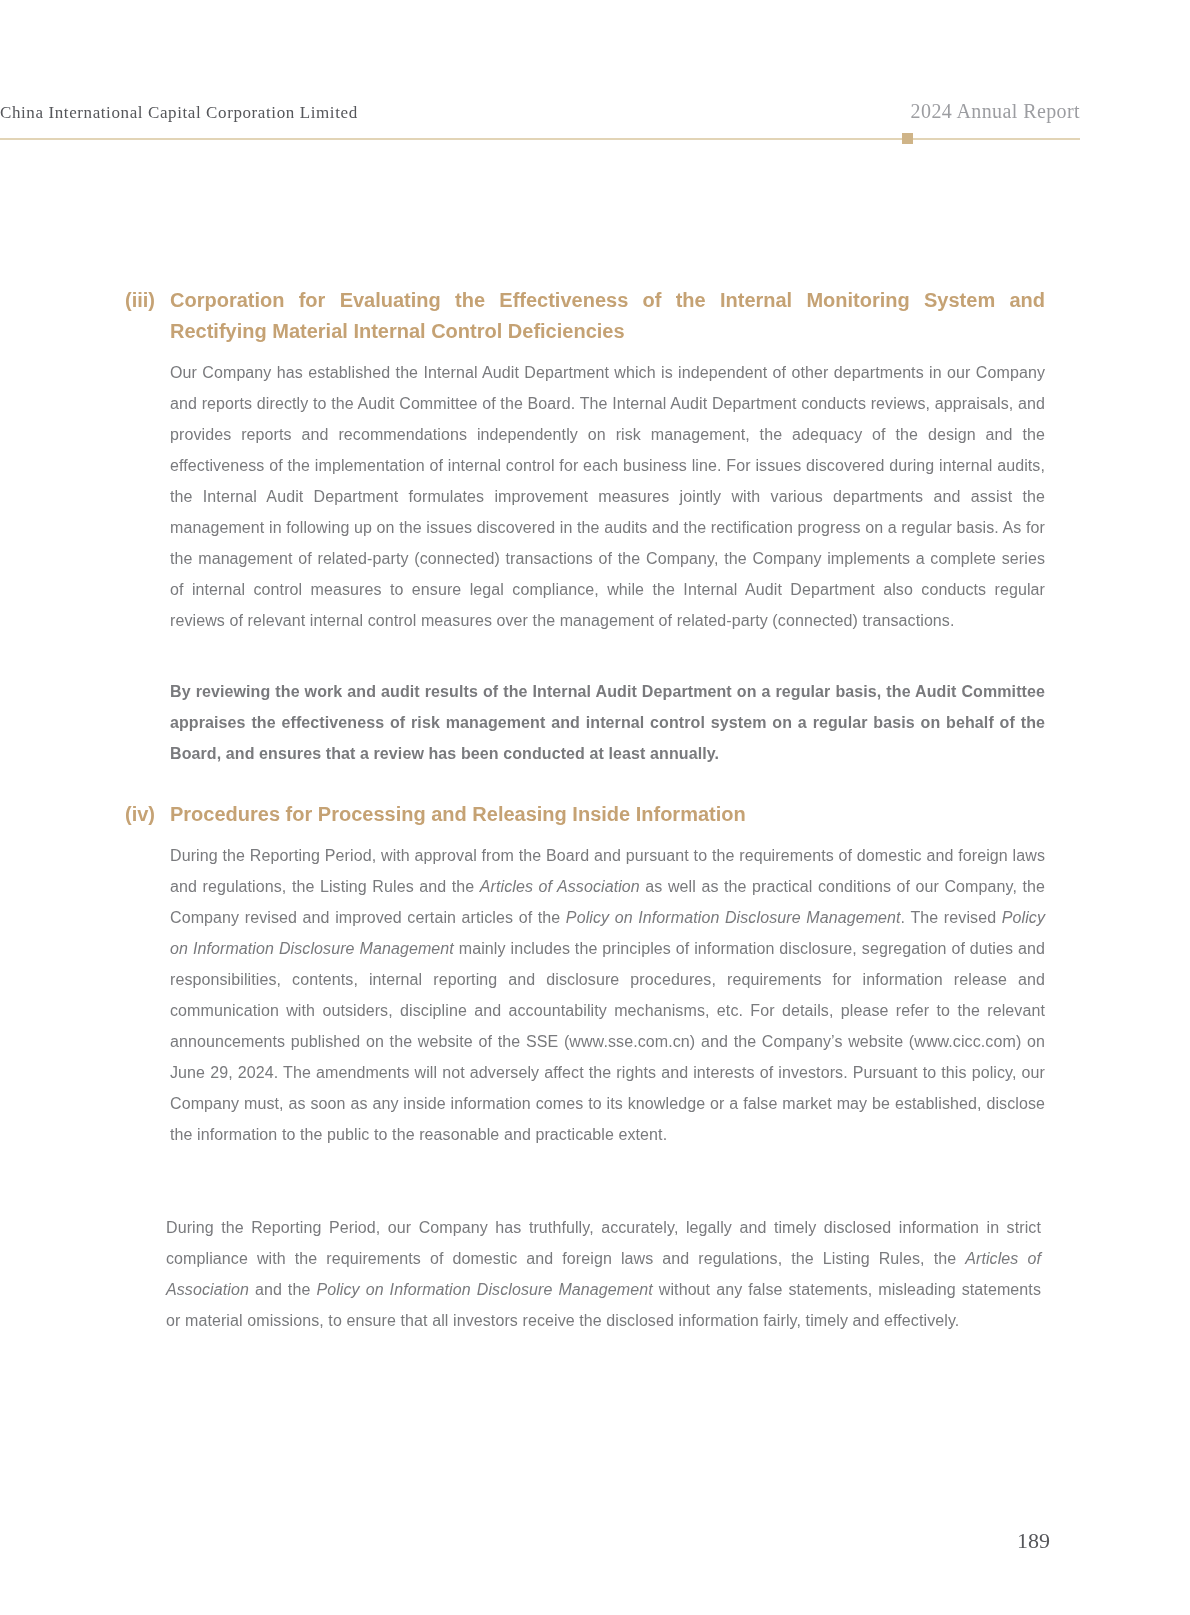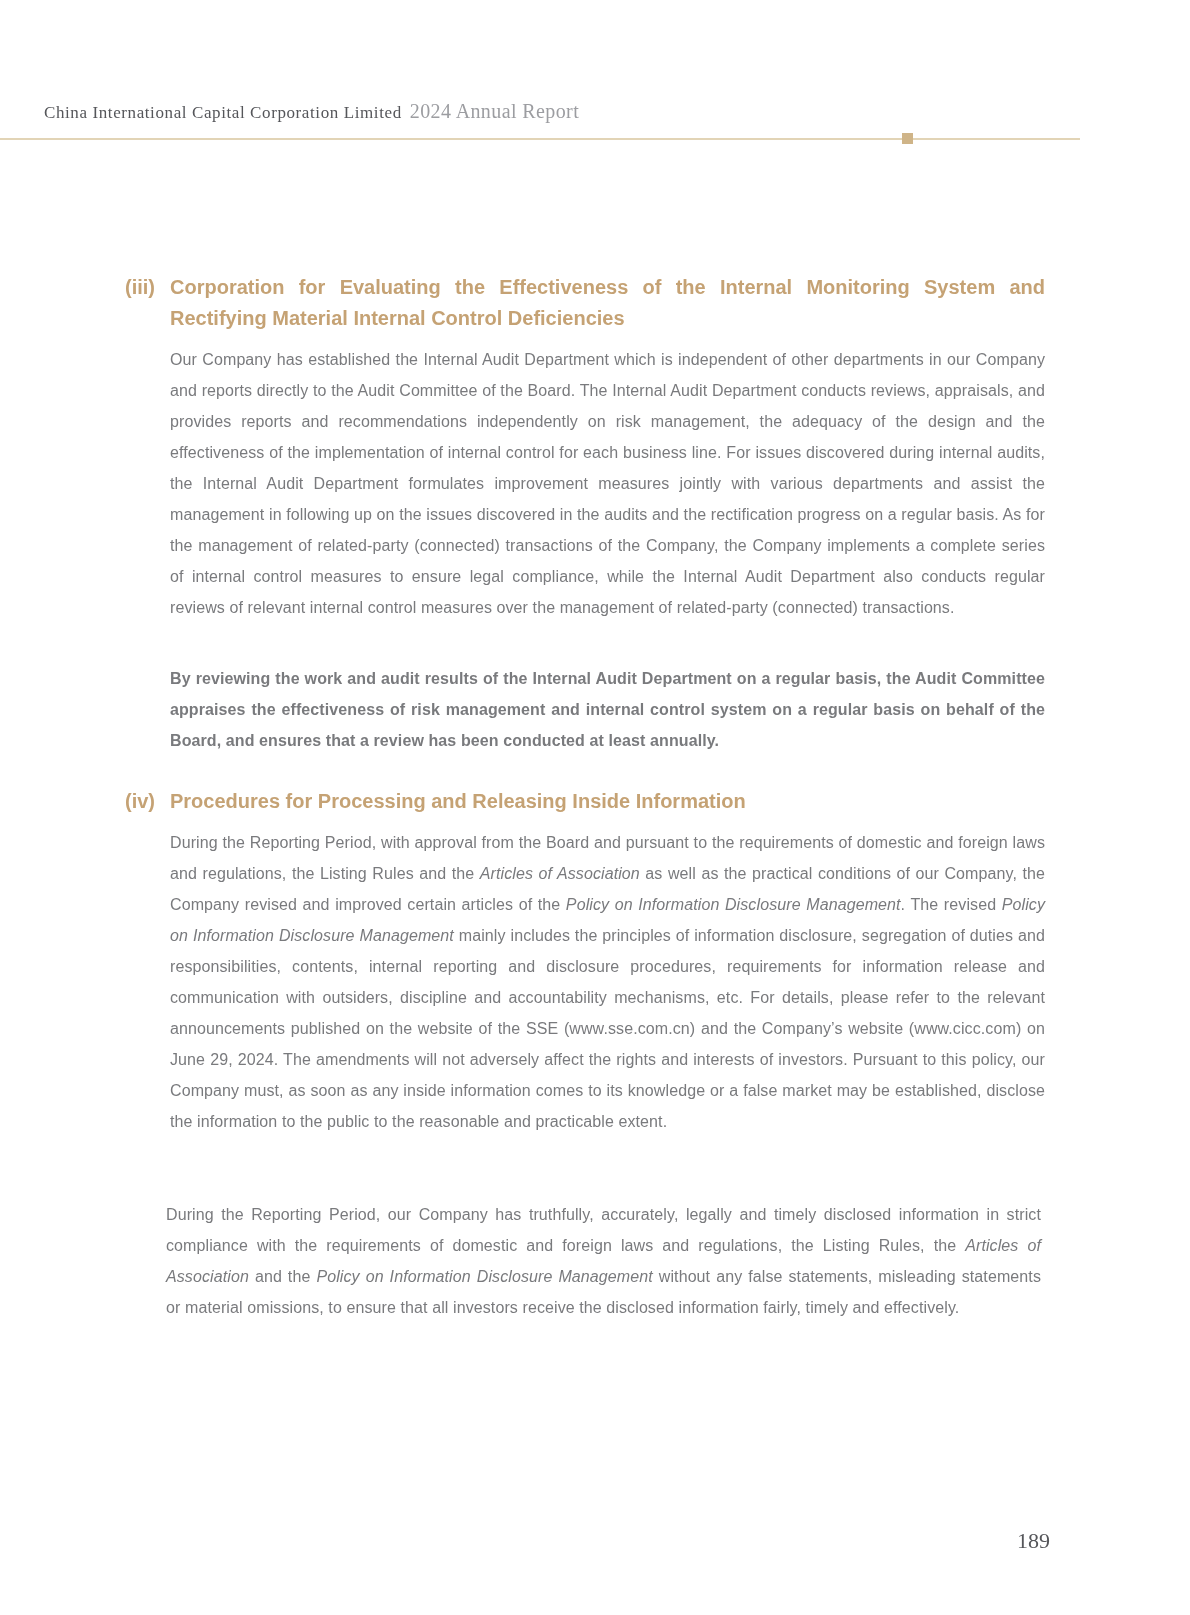--- a/index.html
+++ b/index.html
@@ -15,25 +15,24 @@
     overflow: hidden;
   }
 
   
   .running-header {
     position: absolute;
     top: 100px;
     left: 0;
     width: 1080px;
     display: flex;
-    justify-content: flex-start;
+    justify-content: space-between;
     align-items: baseline;
     gap: 8px;
     font-family: "Liberation Serif", serif;
-    padding-left: 44px;
   }
   .company-name {
     font-size: 17px;
     letter-spacing: 0.6px;
     color: var(--header-text, #55565a);
     white-space: nowrap;
   }
   .report-title {
     font-size: 20px;
     letter-spacing: 0.4px;
@@ -53,21 +52,21 @@
     top: 133px;
     left: 902px;
     width: 11px;
     height: 11px;
     background: var(--square, #cfb488);
   }
 
   
   .content {
     position: absolute;
-    top: 0;
+    top: 13px;
     left: 125px;
     width: 920px;
   }
   .section-heading {
     display: flex;
     align-items: flex-start;
     color: var(--accent, #c5a274);
     font-weight: bold;
     font-size: 20px;
     line-height: 31px;

